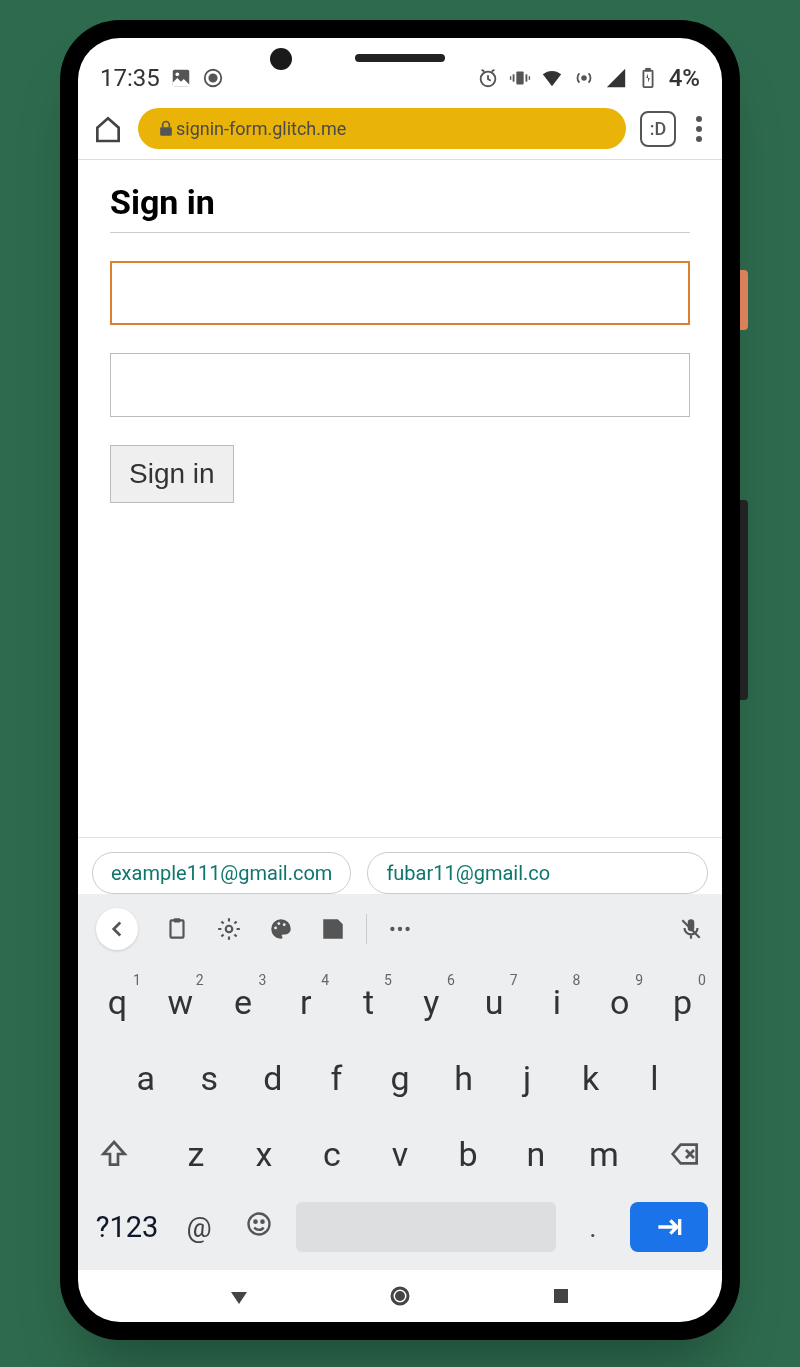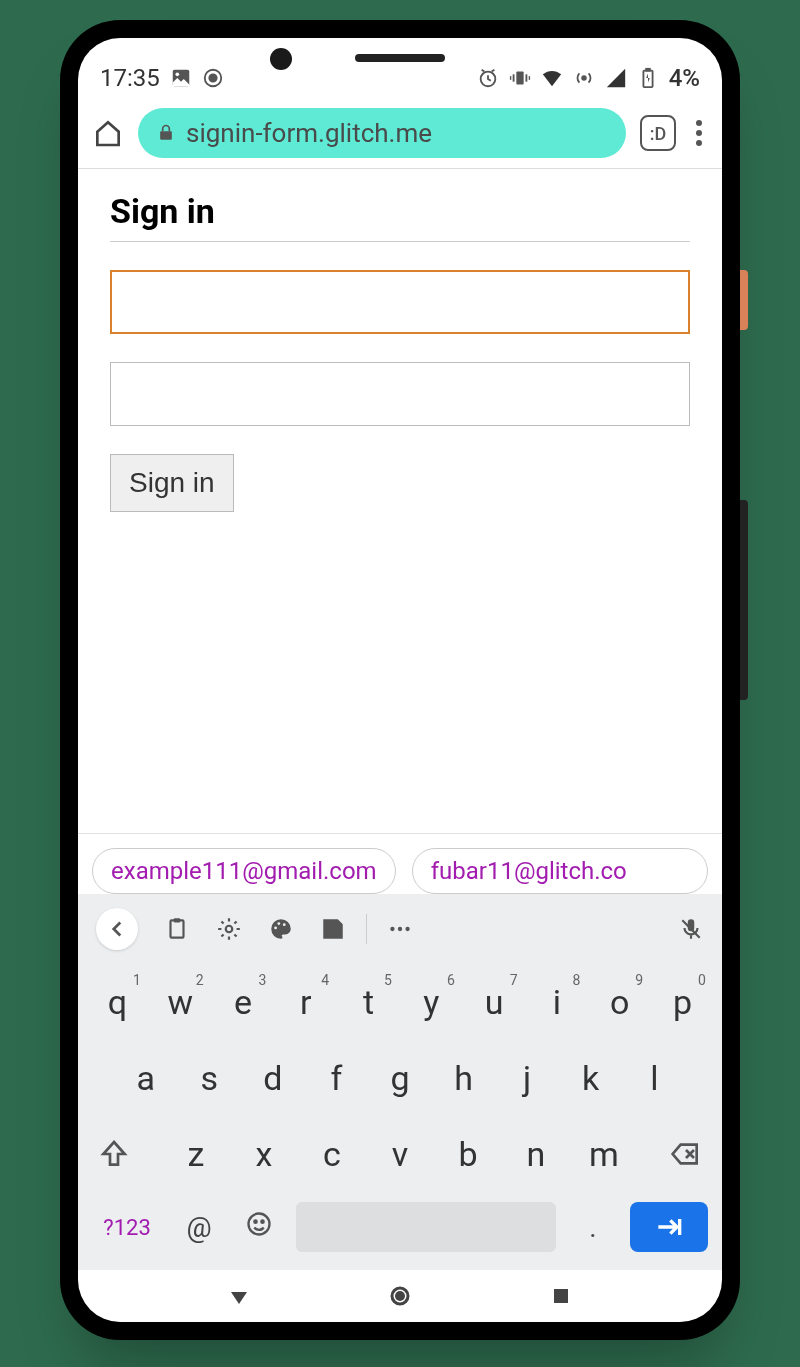--- a/index.html
+++ b/index.html
@@ -61,26 +61,26 @@
   .status .battery { font-weight:500; }
   
   .browser-bar {
     display:flex; align-items:center; gap:14px;
     padding:10px 14px;
     border-bottom:1px solid #ddd;
   }
   .browser-bar svg { width:32px; height:32px; }
   .url-pill {
     flex:1;
-    background:#5eead4;
+    background:#eab308;
     border-radius:30px;
     display:flex; align-items:center;
     padding:10px 18px;
-    gap:10px;
-    font-size:26px;
+    gap:0;
+    font-size:18px;
     color:#4a4a4a;
   }
   .url-pill svg { width:20px; height:20px; flex-shrink:0; }
   .tab-badge {
     width:36px; height:36px; border:2.5px solid #555; border-radius:8px;
     display:flex; align-items:center; justify-content:center;
     font-size:18px; font-weight:500; color:#555;
   }
   .dots { display:flex; flex-direction:column; gap:4px; padding:0 6px; }
   .dots span { width:6px; height:6px; background:#555; border-radius:50%; }
@@ -105,21 +105,21 @@
     background:#efefef; border:1px solid #bbb;
     color:#333;
   }
   
   .suggestions {
     display:flex; gap:16px; padding:14px 14px 0 14px;
     border-top:1px solid #e1e1e1;
   }
   .chip {
     border:1px solid #ccc; border-radius:24px;
-    padding:8px 18px; font-size:24px; color:#a21caf;
+    padding:8px 18px; font-size:20px; color:#0f766e;
     white-space:nowrap; overflow:hidden;
   }
   .chip.cut { flex:1; }
   
   .keyboard {
     background:#eceef0;
     padding-bottom:4px;
   }
   .kb-toolbar {
     display:flex; align-items:center; gap:26px;
@@ -151,21 +151,21 @@
   .kb-row.row3 { padding:4px 8px; align-items:center; }
   .kb-row.row3 .inner { display:flex; flex:1; justify-content:space-between; padding:0 20px;}
   .shift, .backspace {
     width:56px; display:flex; align-items:center; justify-content:center;
   }
   .shift svg, .backspace svg { width:32px; height:32px; stroke:#555; fill:none; stroke-width:2; }
   .kb-row.row4 {
     display:flex; align-items:center; gap:14px;
     padding:10px 14px 14px 14px;
   }
-  .mode-key { font-size:22px; color:#a21caf; width:70px; text-align:center; }
+  .mode-key { font-size:29px; color:#0f172a; width:70px; text-align:center; }
   .at-key, .emoji-key, .period-key { width:46px; text-align:center; font-size:28px; color:#444; }
   .spacebar {
     flex:1; height:50px; background:#dcdee0; border-radius:6px;
   }
   .enter-key {
     width:78px; height:50px; background:#1a73e8; border-radius:8px;
     display:flex; align-items:center; justify-content:center;
   }
   .enter-key svg { width:32px; height:32px; stroke:#fff; fill:none; stroke-width:2.5; }
   
@@ -251,21 +251,21 @@
 
       <input class="field-input focused" value="" style="">
 
       <input type="password" class="field-input" value="" style="">
 
       <button class="submit-btn">Sign in</button>
     </div>
 
     <div class="suggestions">
       <div class="chip">example111@gmail.com</div>
-      <div class="chip cut">fubar11@glitch.co</div>
+      <div class="chip cut">fubar11@gmail.co</div>
     </div>
 
     <div class="keyboard">
       <div class="kb-toolbar">
         <div class="circle">
           <svg viewBox="0 0 24 24">
               <path d="M15 6l-6 6 6 6" fill="none" stroke="#555" stroke-width="2.5"></path>
             </svg>
         </div>
         <svg viewBox="0 0 24 24">

